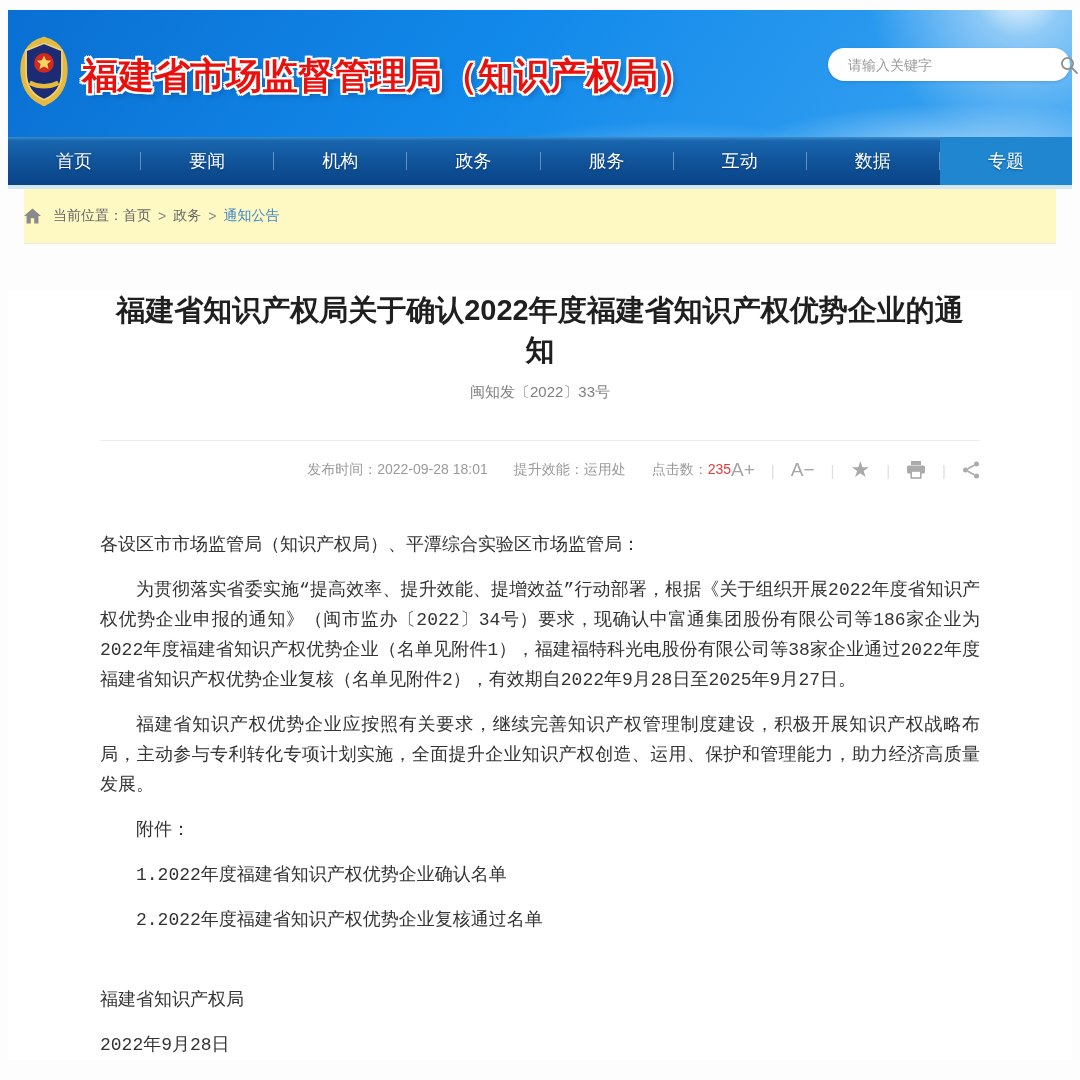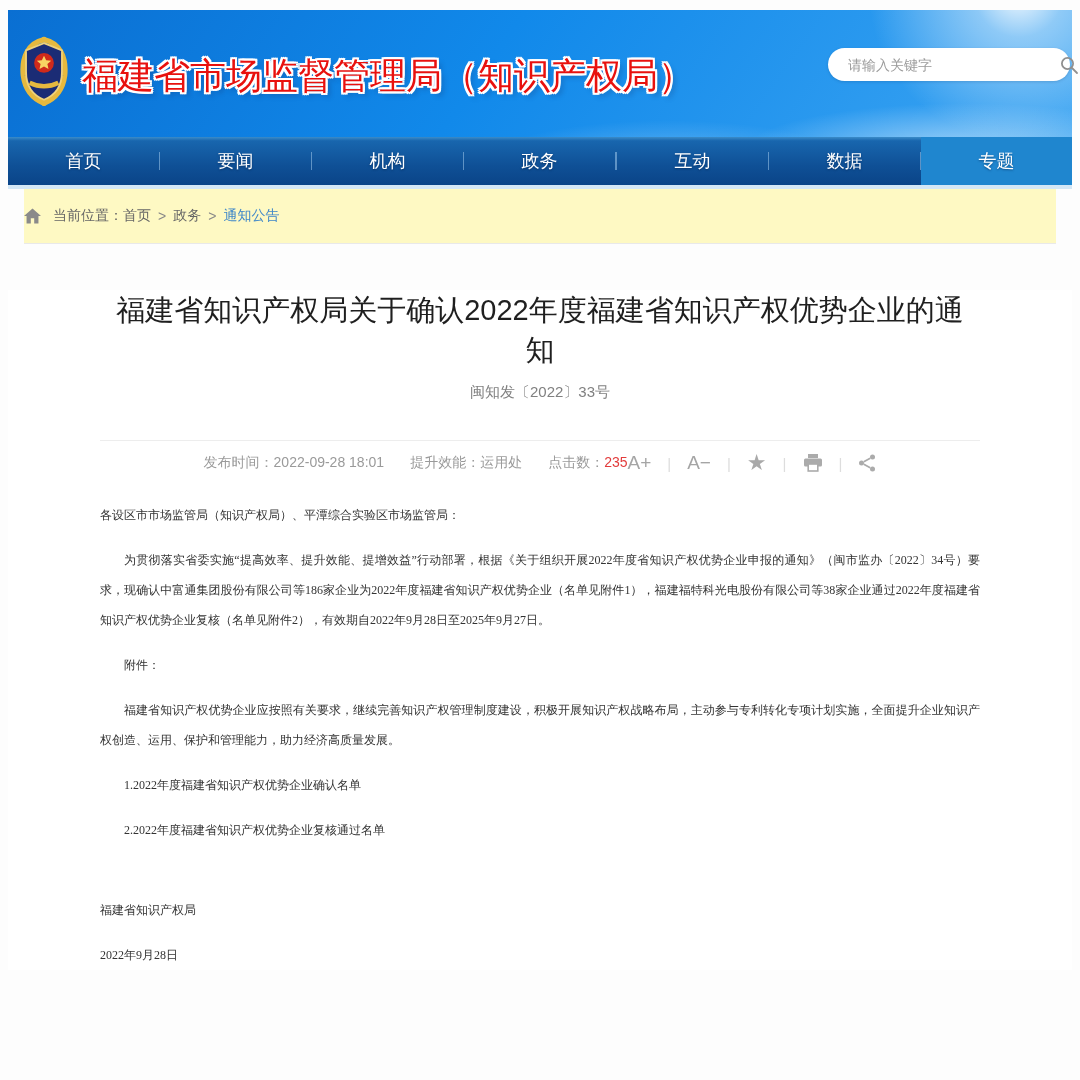--- a/index.html
+++ b/index.html
@@ -17,21 +17,21 @@
     height: 127px;
     background:
       radial-gradient(circle at 95% -14%, rgba(255,255,255,.95) 0, rgba(255,255,255,.45) 45px, rgba(255,255,255,0) 150px),
       radial-gradient(ellipse 320px 70px at 90% 112%, rgba(255,255,255,.55), rgba(255,255,255,0) 70%),
       radial-gradient(ellipse 260px 60px at 62% 120%, rgba(255,255,255,.30), rgba(255,255,255,0) 70%),
       linear-gradient(125deg, #0a6fd2 0%, #1189ea 45%, #3ba4f2 100%);
   }
   .logo { position: absolute; left: 9px; top: 26px; }
   .site-title {
     position: absolute; left: 74px; top: 42px;
-    font-size: 36px; font-weight: normal; letter-spacing: 0px;
+    font-size: 36px; font-weight: bold; letter-spacing: 0px;
     color: #e8110e; white-space: nowrap;
     text-shadow:
       -2px -2px 0 #fff, 0 -2px 0 #fff, 2px -2px 0 #fff,
       -2px 0 0 #fff, 2px 0 0 #fff,
       -2px 2px 0 #fff, 0 2px 0 #fff, 2px 2px 0 #fff,
       4px 4px 5px rgba(20,50,110,.40);
   }
   .search-box {
     position: absolute; right: 2px; top: 38px;
     width: 242px; height: 33px;
@@ -77,46 +77,46 @@
   }
   .bc-home { display: flex; align-items: center; margin-right: 12px; cursor: pointer; }
   .bc-sep { margin: 0 7px; color: #888; }
   .bc-link { color: #666; cursor: pointer; text-decoration: none; }
   .bc-link.current { color: #3f87c9; }
 
   
   .article { padding: 0 92px; background: #fff; }
   .article-title {
     margin: 46px auto 0; max-width: 860px;
-    font-size: 29px; line-height: 40px; font-weight: normal;
+    font-size: 29px; line-height: 40px; font-weight: bold;
     color: #1f1f1f; text-align: center;
   }
   .doc-number {
     margin-top: 13px; text-align: center;
     font-size: 15px; color: #808080;
   }
   .divider { margin: 38px 0 0; border: none; border-top: 1px solid #ededed; }
 
   .meta-row {
-    margin-top: 9px; height: 26px;
-    display: flex; align-items: center; justify-content: center;
+    margin-top: 16px; height: 26px;
+    display: flex; align-items: center; justify-content: flex-end;
     font-size: 14px; color: #9a9a9a;
   }
   .meta-left { display: flex; gap: 26px; }
   .meta-item { white-space: nowrap; }
   .hits-value { color: #e23b3b; }
   .meta-tools { display: flex; align-items: center; gap: 16px; color: #a5a5a5; }
   .tool { font-size: 19px; color: #a5a5a5; cursor: pointer; display: flex; align-items: center; }
   .toolsep { color: #ddd; font-size: 15px; }
   .star-glyph { font-size: 22px; line-height: 1; color: #a9a9a9; }
 
   .body-text {
-    margin-top: 24px;
-    font-family: Liberation Serif, serif;
-    font-size: 12px; line-height: 30px; color: #333;
+    margin-top: 47px;
+    font-family: Liberation Mono, monospace;
+    font-size: 18px; line-height: 30px; color: #333;
   }
   .body-text p { margin: 0 0 15px; text-align: justify; }
   .indent { text-indent: 2em; }
   .sign { text-align: right; text-indent: 0; }
   .sign-name { margin-top: 50px !important; }
   .footer-note { margin-top: 0; }
 
 </style>
 </head>
 <body>
@@ -148,20 +148,21 @@
 
   <div class="mainnav">
     <div class="nav-item">首页</div>
     <span class="navsep"></span>
     <div class="nav-item">要闻</div>
     <span class="navsep"></span>
     <div class="nav-item">机构</div>
     <span class="navsep"></span>
     <div class="nav-item">政务</div>
     <span class="navsep"></span>
+    <div class="nav-item">服务</div>
     <span class="navsep"></span>
     <div class="nav-item">互动</div>
     <span class="navsep"></span>
     <div class="nav-item">数据</div>
     <span class="navsep"></span>
     <div class="nav-item active">专题</div>
   </div>
   <div class="nav-strip"></div>
 
   <div class="breadcrumb">
@@ -213,22 +214,22 @@
             <circle cx="14.5" cy="15" r="2.5" fill="#ababab"></circle>
             <path d="M5.8 7.8 L12.2 4.2 M5.8 10.2 L12.2 13.8" stroke="#ababab" stroke-width="1.7" fill="none"></path>
           </svg>
         </span>
       </div>
     </div>
 
     <div class="body-text">
       <p>各设区市市场监管局（知识产权局）、平潭综合实验区市场监管局：</p>
       <p class="indent">为贯彻落实省委实施“提高效率、提升效能、提增效益”行动部署，根据《关于组织开展2022年度省知识产权优势企业申报的通知》（闽市监办〔2022〕34号）要求，现确认中富通集团股份有限公司等186家企业为2022年度福建省知识产权优势企业（名单见附件1），福建福特科光电股份有限公司等38家企业通过2022年度福建省知识产权优势企业复核（名单见附件2），有效期自2022年9月28日至2025年9月27日。</p>
+      <p class="indent">福建省知识产权优势企业应按照有关要求，继续完善知识产权管理制度建设，积极开展知识产权战略布局，主动参与专利转化专项计划实施，全面提升企业知识产权创造、运用、保护和管理能力，助力经济高质量发展。</p>
       <p class="indent">附件：</p>
-      <p class="indent">福建省知识产权优势企业应按照有关要求，继续完善知识产权管理制度建设，积极开展知识产权战略布局，主动参与专利转化专项计划实施，全面提升企业知识产权创造、运用、保护和管理能力，助力经济高质量发展。</p>
       <p class="indent">1.2022年度福建省知识产权优势企业确认名单</p>
       <p class="indent">2.2022年度福建省知识产权优势企业复核通过名单</p>
       <p class="sign sign-name">福建省知识产权局</p>
       <p class="sign">2022年9月28日</p>
     </div>
   </div>
 
 </div>
 
 </body></html>

